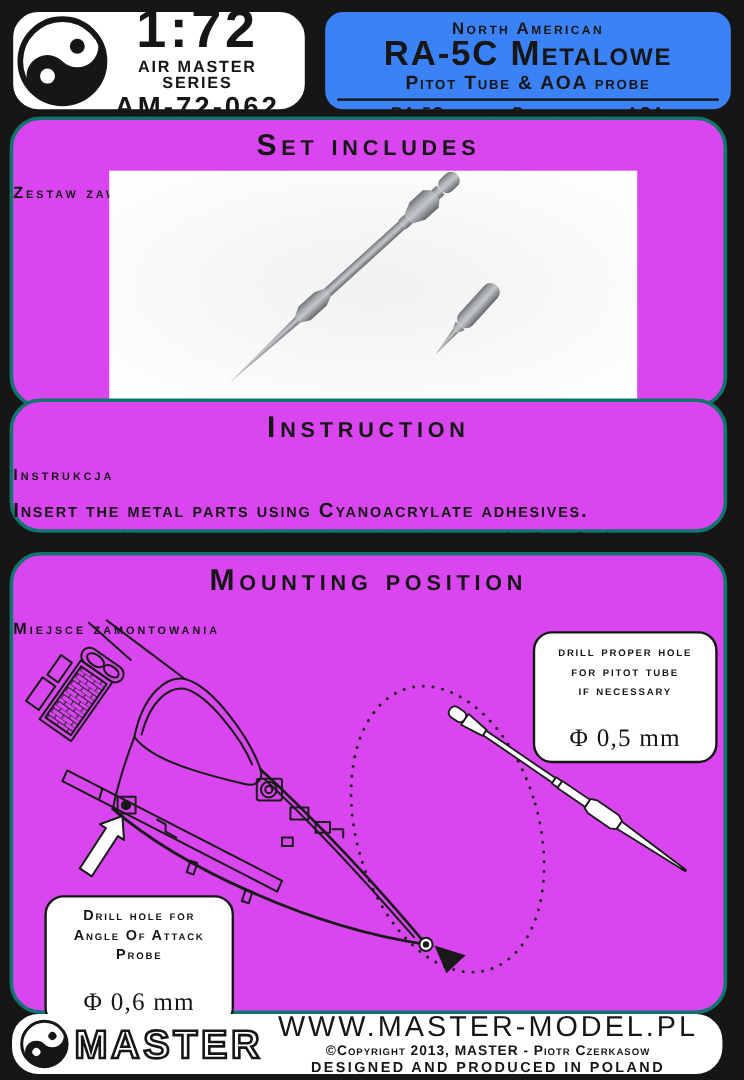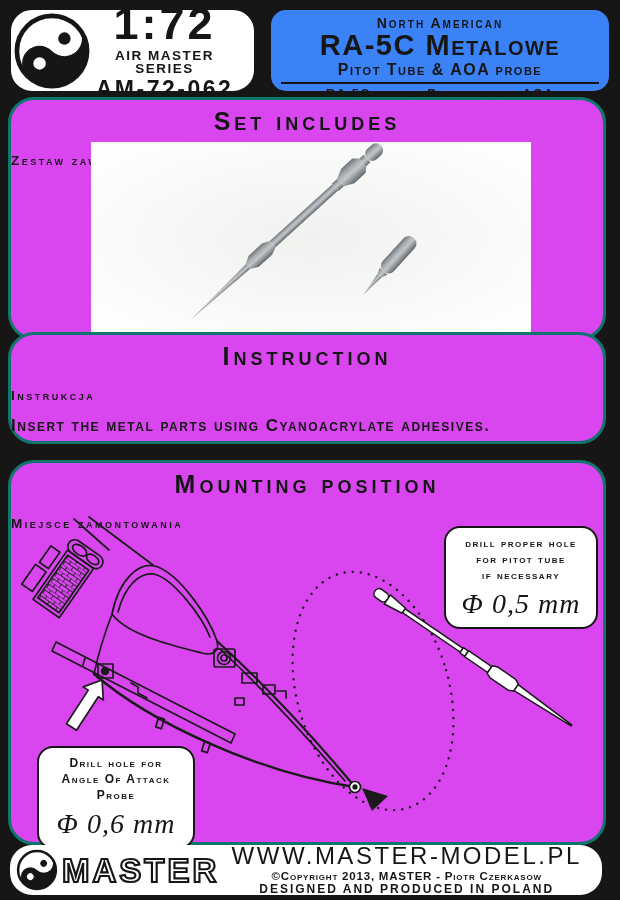--- a/index.html
+++ b/index.html
@@ -49,22 +49,22 @@
               margin-top:13px; }
   .instr-pl { text-align:center; font-size:11.5px; font-weight:400; letter-spacing:0.4px;
               margin-top:7px; }
   .mount-svg { position:absolute; left:0; top:52px; width:592px; height:327px; }
   .callout {
     position:absolute; border:2.5px solid #161616; border-radius:16px;
     text-align:center; padding:7px 4px 5px 4px; background:#fff; box-sizing:border-box;
     line-height:1.35;
   }
   .callout .cl-line { font-size:12px; font-weight:700; letter-spacing:1.5px; }
-  .dia { font-family:"Liberation Serif", serif; font-style:italic;
-         font-size:28px; font-weight:400; letter-spacing:1px; margin-top:1px; }
+  .dia { font-family:"Liberation Serif", serif; 
+         font-size:21px; font-weight:400; letter-spacing:1px; margin-top:17px; }
   .co-pitot { left:433px; top:63px;  width:154px; }
   .co-aoa   { left:26px;  top:283px; width:158px; }
   
   .footer-box {
     position:absolute; left:10px; top:845px; width:592px; height:50px;
     background:#fff; border-radius:22px; display:flex; align-items:center;
     box-sizing:border-box;
   }
   .footer-box .logo { width:42px; height:42px; margin-left:6px; flex:0 0 auto; }
   .wordmark {

